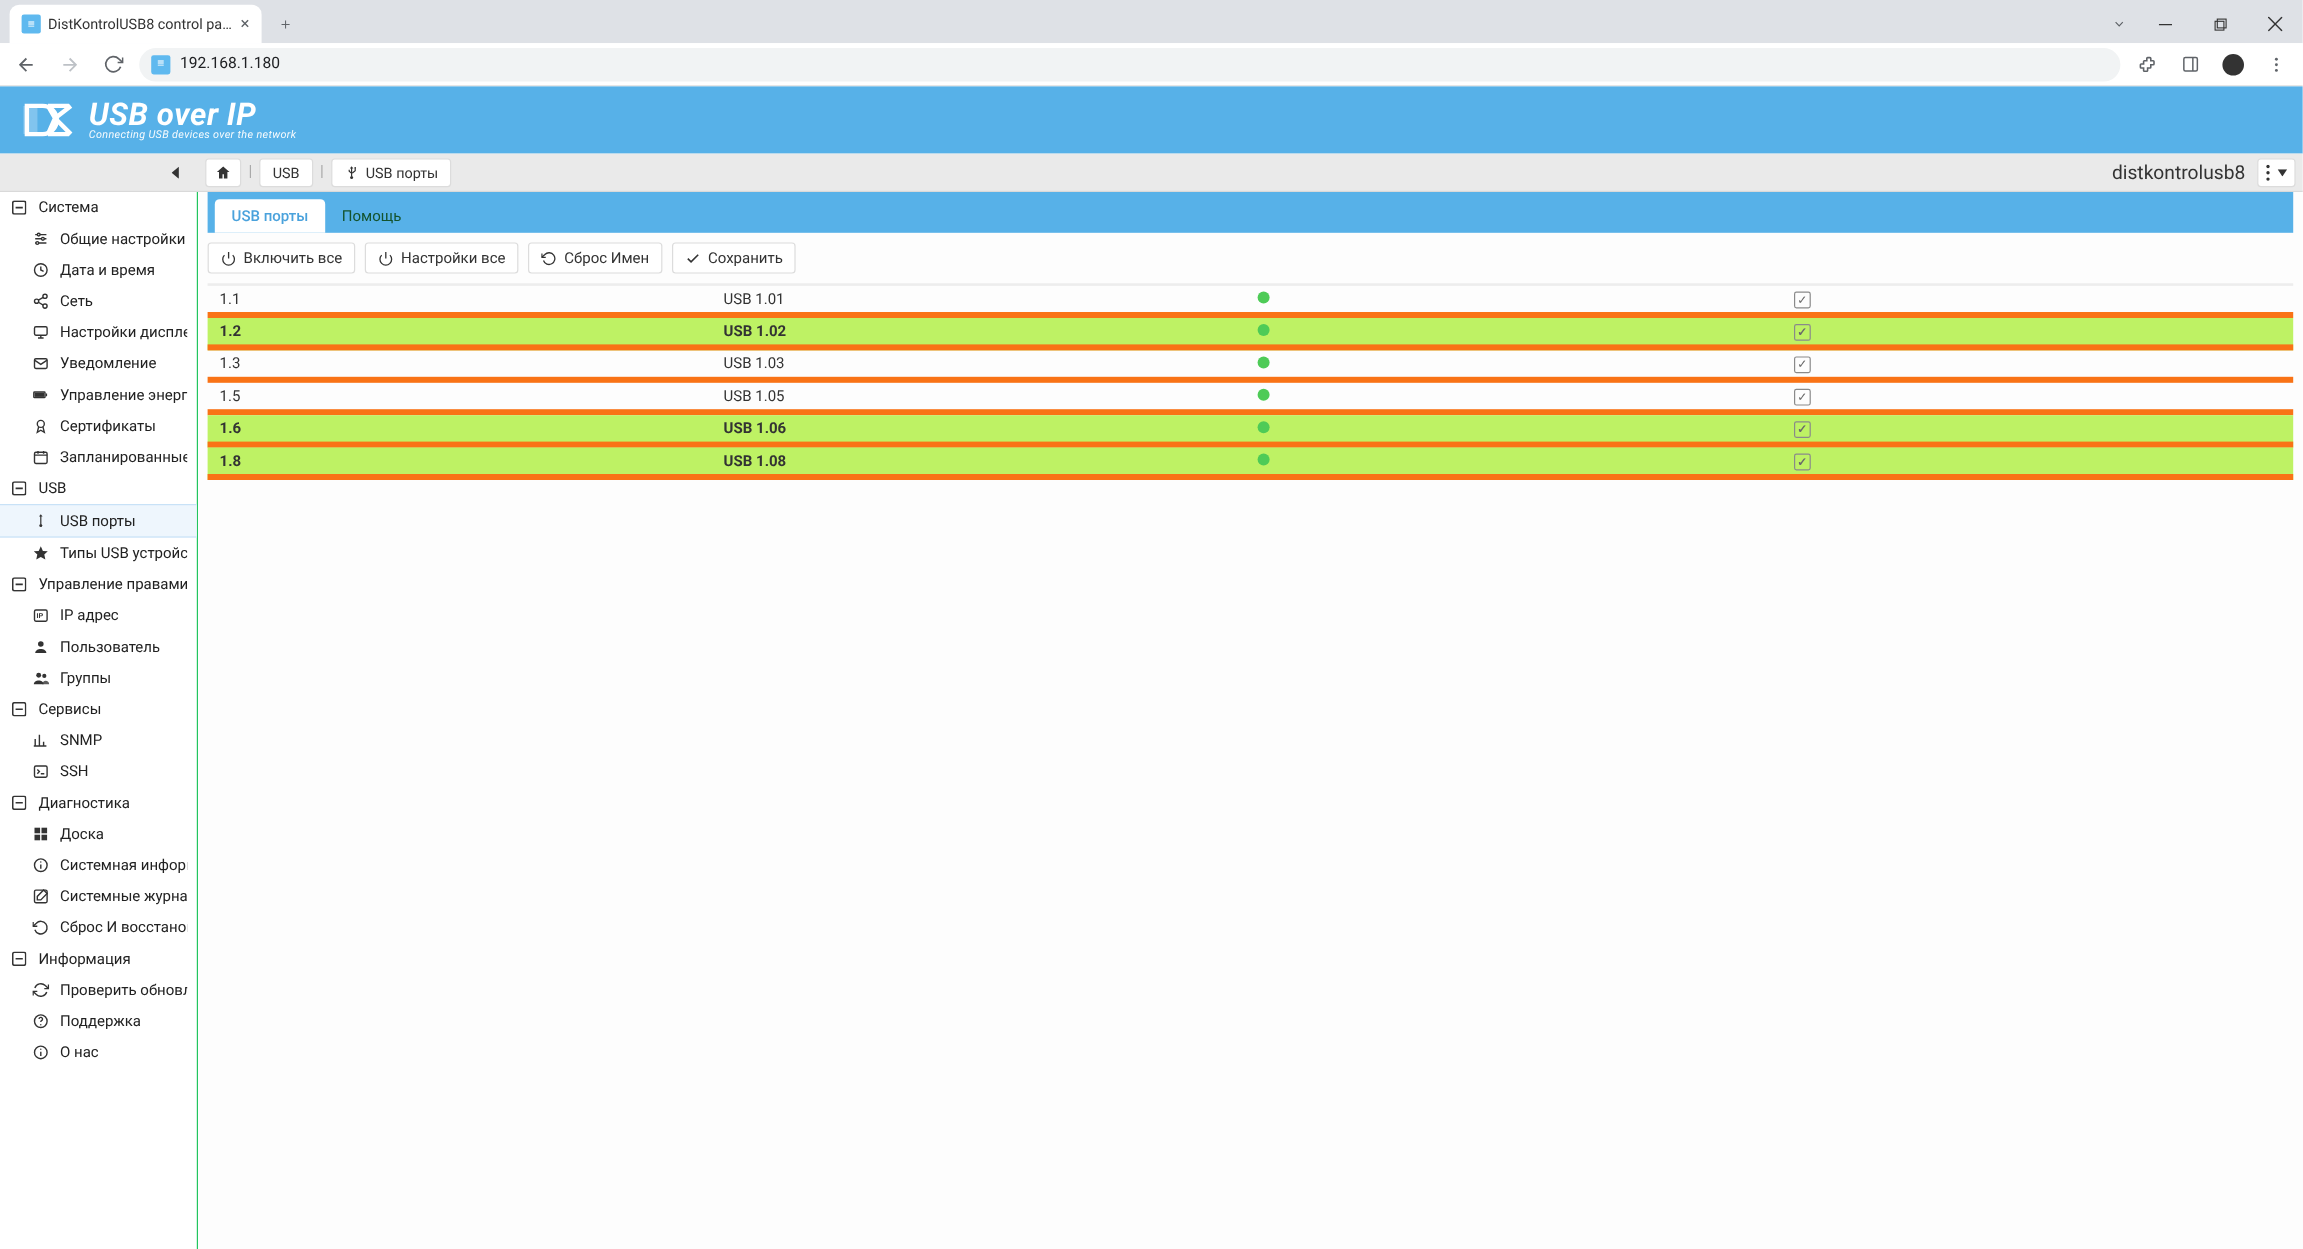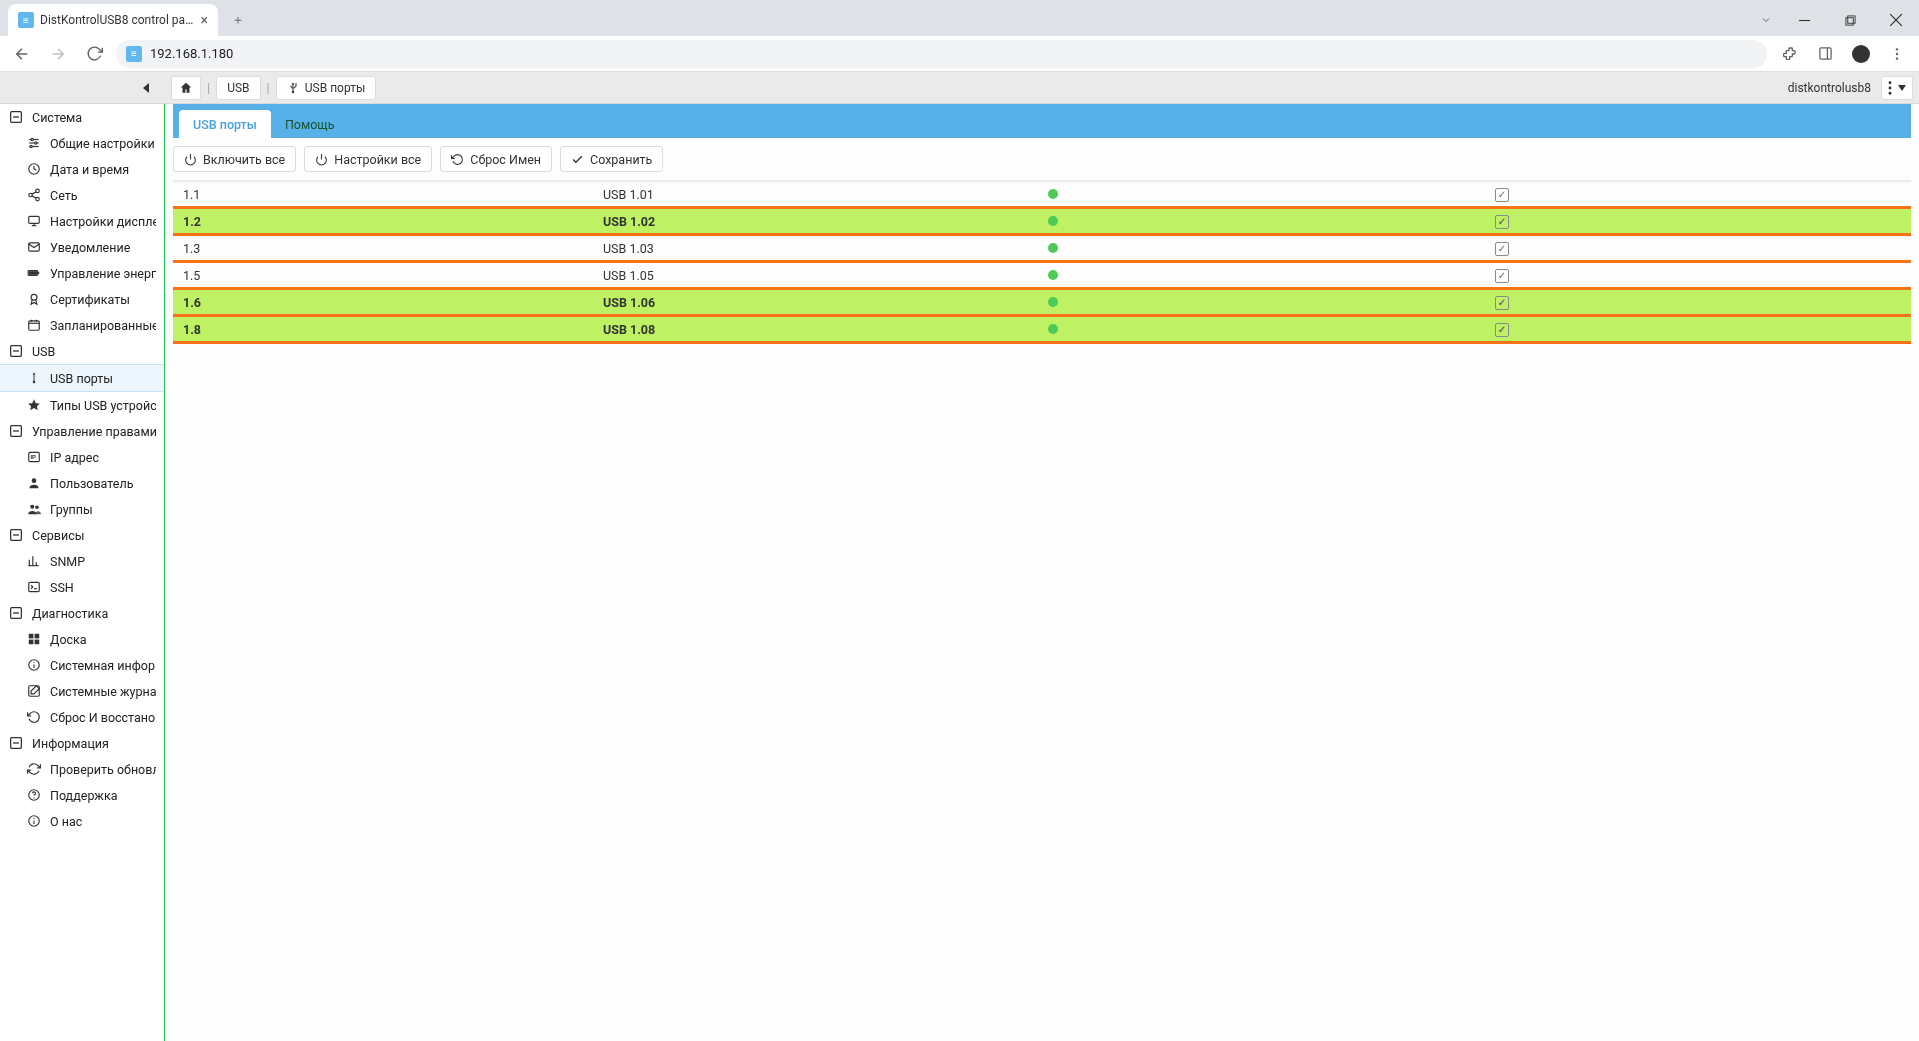--- a/index.html
+++ b/index.html
@@ -180,21 +180,21 @@
     padding: 0 10px;
     font-size: 12px;
     color: #333;
     cursor: pointer;
     gap: 6px;
   }
   .bc-home { padding: 0 7px; }
   .bc-sep { color: #a8a8a8; padding: 0 0px; }
   .sub-spacer { flex: 1; }
   .user-chip {
-    font-size: 12px;
+    font-size: 16px;
     color: #333;
     padding-right: 4px;
   }
   .user-menu-btn {
     background: #fff;
     border: 1px solid #dcdcdc;
     border-radius: 3px;
     height: 24px;
     display: inline-flex;
     align-items: center;
@@ -307,21 +307,21 @@
   }
   .grid-head {
     background: #fff;
     color: #555;
     height: 30px;
     border-bottom: 1px solid #e0e0e0;
   }
   .grid-head > div { padding: 0 10px; }
   .grid-row {
     height: 27px;
-    border-bottom: 3px solid #f97316;
+    border-bottom: 5px solid #f97316;
   }
   .grid-row.alt { background: #bef264; font-weight: bold; }
   .grid-row > div { padding: 0 10px; }
   .col-status { text-align: center; }
   .col-enable { text-align: center; }
   .status-dot {
     width: 10px; height: 10px; border-radius: 50%; display: inline-block;
   }
   .status-on { background: #4ecb57; }
   .status-off { background: #cfcfcf; }
@@ -421,20 +421,33 @@
             <circle cx="12" cy="5" r="1.8"></circle>
             <circle cx="12" cy="12" r="1.8"></circle>
             <circle cx="12" cy="19" r="1.8"></circle>
           </svg>
       </div>
     </div>
   </div>
 
   <div class="app">
 
+    <div class="app-header">
+      <span class="dk-logo">
+        <svg width="44" height="34" viewBox="0 0 60 44">
+          <rect x="2" y="6" width="16" height="32" fill="#fff" opacity="0.25"></rect>
+          <path d="M6 6 h18 a16 16 0 0 1 0 32 h-18 z" fill="none" stroke="#fff" stroke-width="5"></path>
+          <path d="M30 6 l8 14 -8 18 M30 6 l24 0 M30 38 l24 0 M38 20 l18 -14 M38 20 l18 18" fill="none" stroke="#fff" stroke-width="5" stroke-linejoin="round"></path>
+        </svg>
+      </span>
+      <span class="brand-text">
+        <span class="main">USB over IP</span>
+        <span class="sub">Connecting USB devices over the network</span>
+      </span>
+    </div>
 
     <div class="app-subbar">
       <div class="sidebar-collapse">
         <svg width="8" height="10" viewBox="0 0 8 10" fill="#333">
             <polygon points="6,0 0,5 6,10"></polygon>
           </svg>
       </div>
       <div class="bc-home">
         <svg width="14" height="14" viewBox="0 0 24 24" fill="#333">
             <path d="M12 3l9 8h-3v9h-5v-6h-2v6H6v-9H3z"></path>

